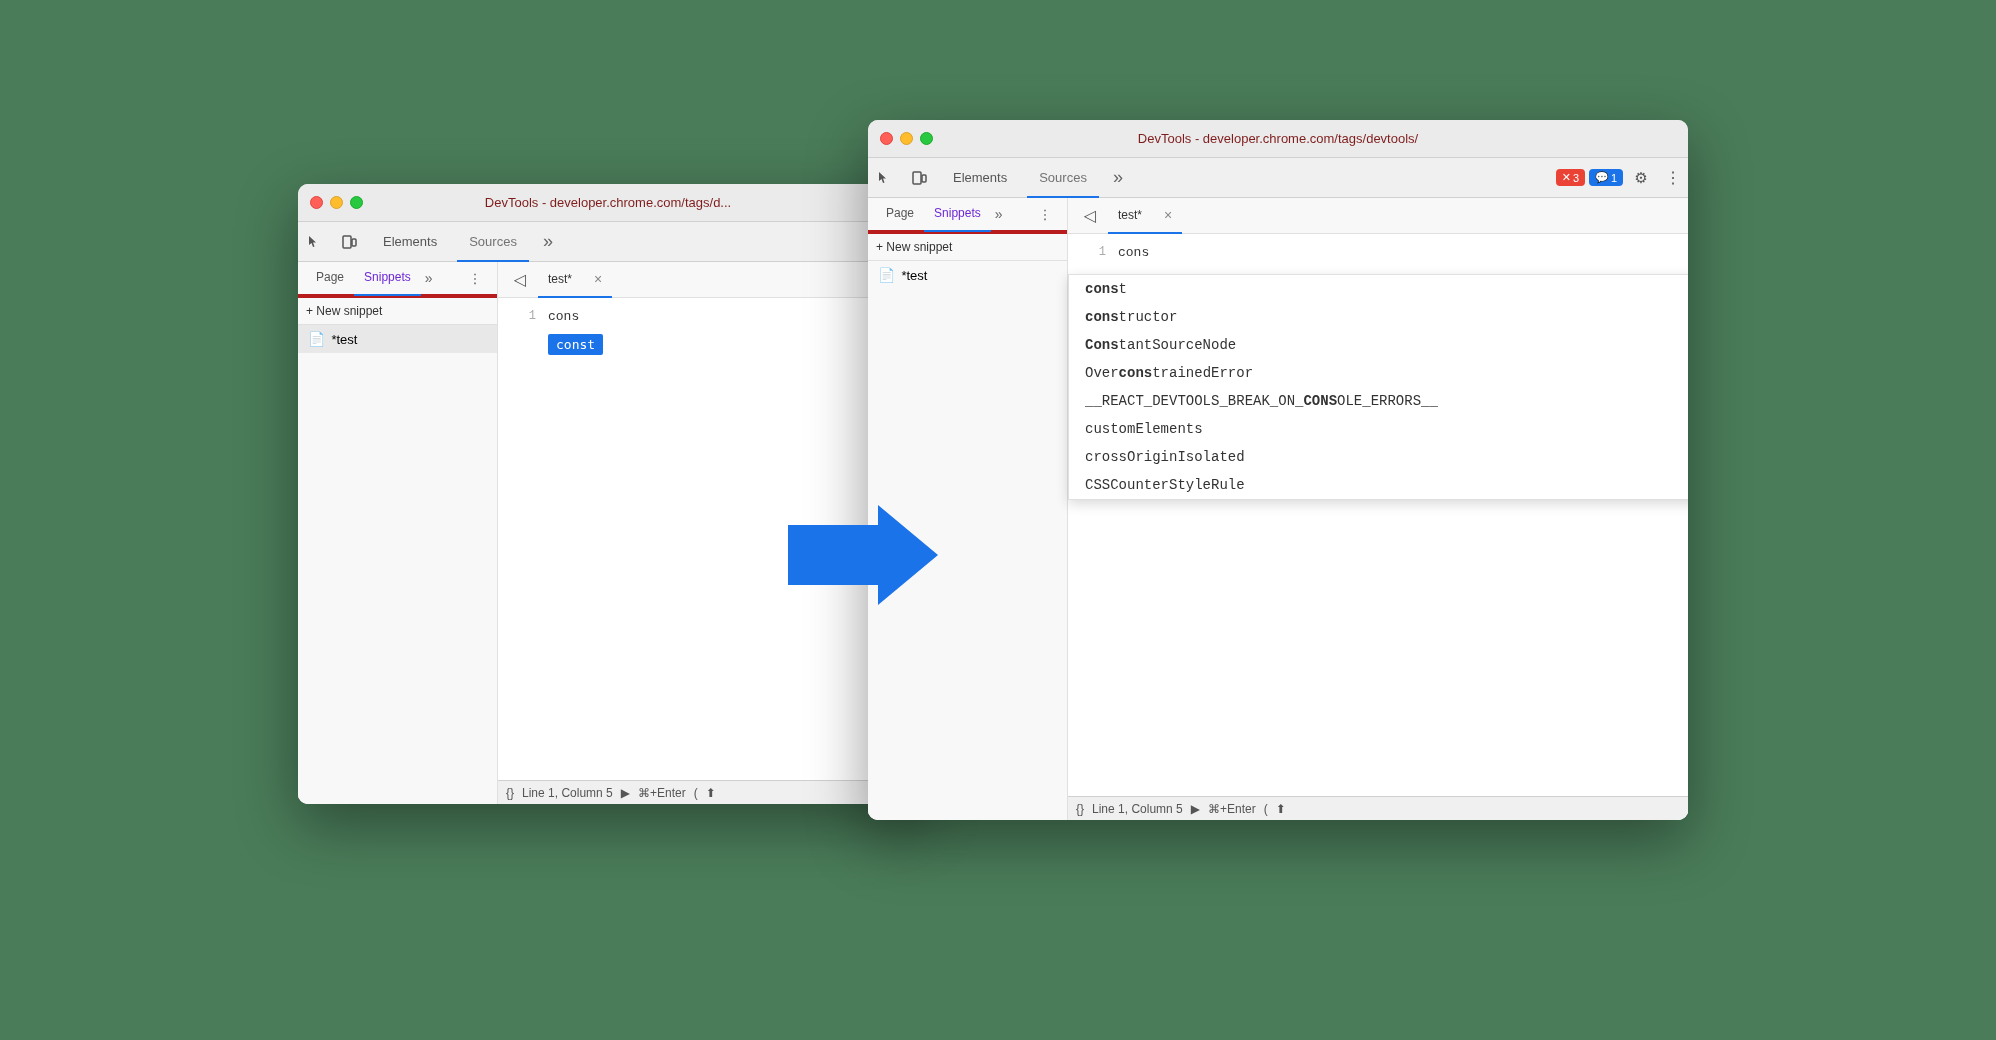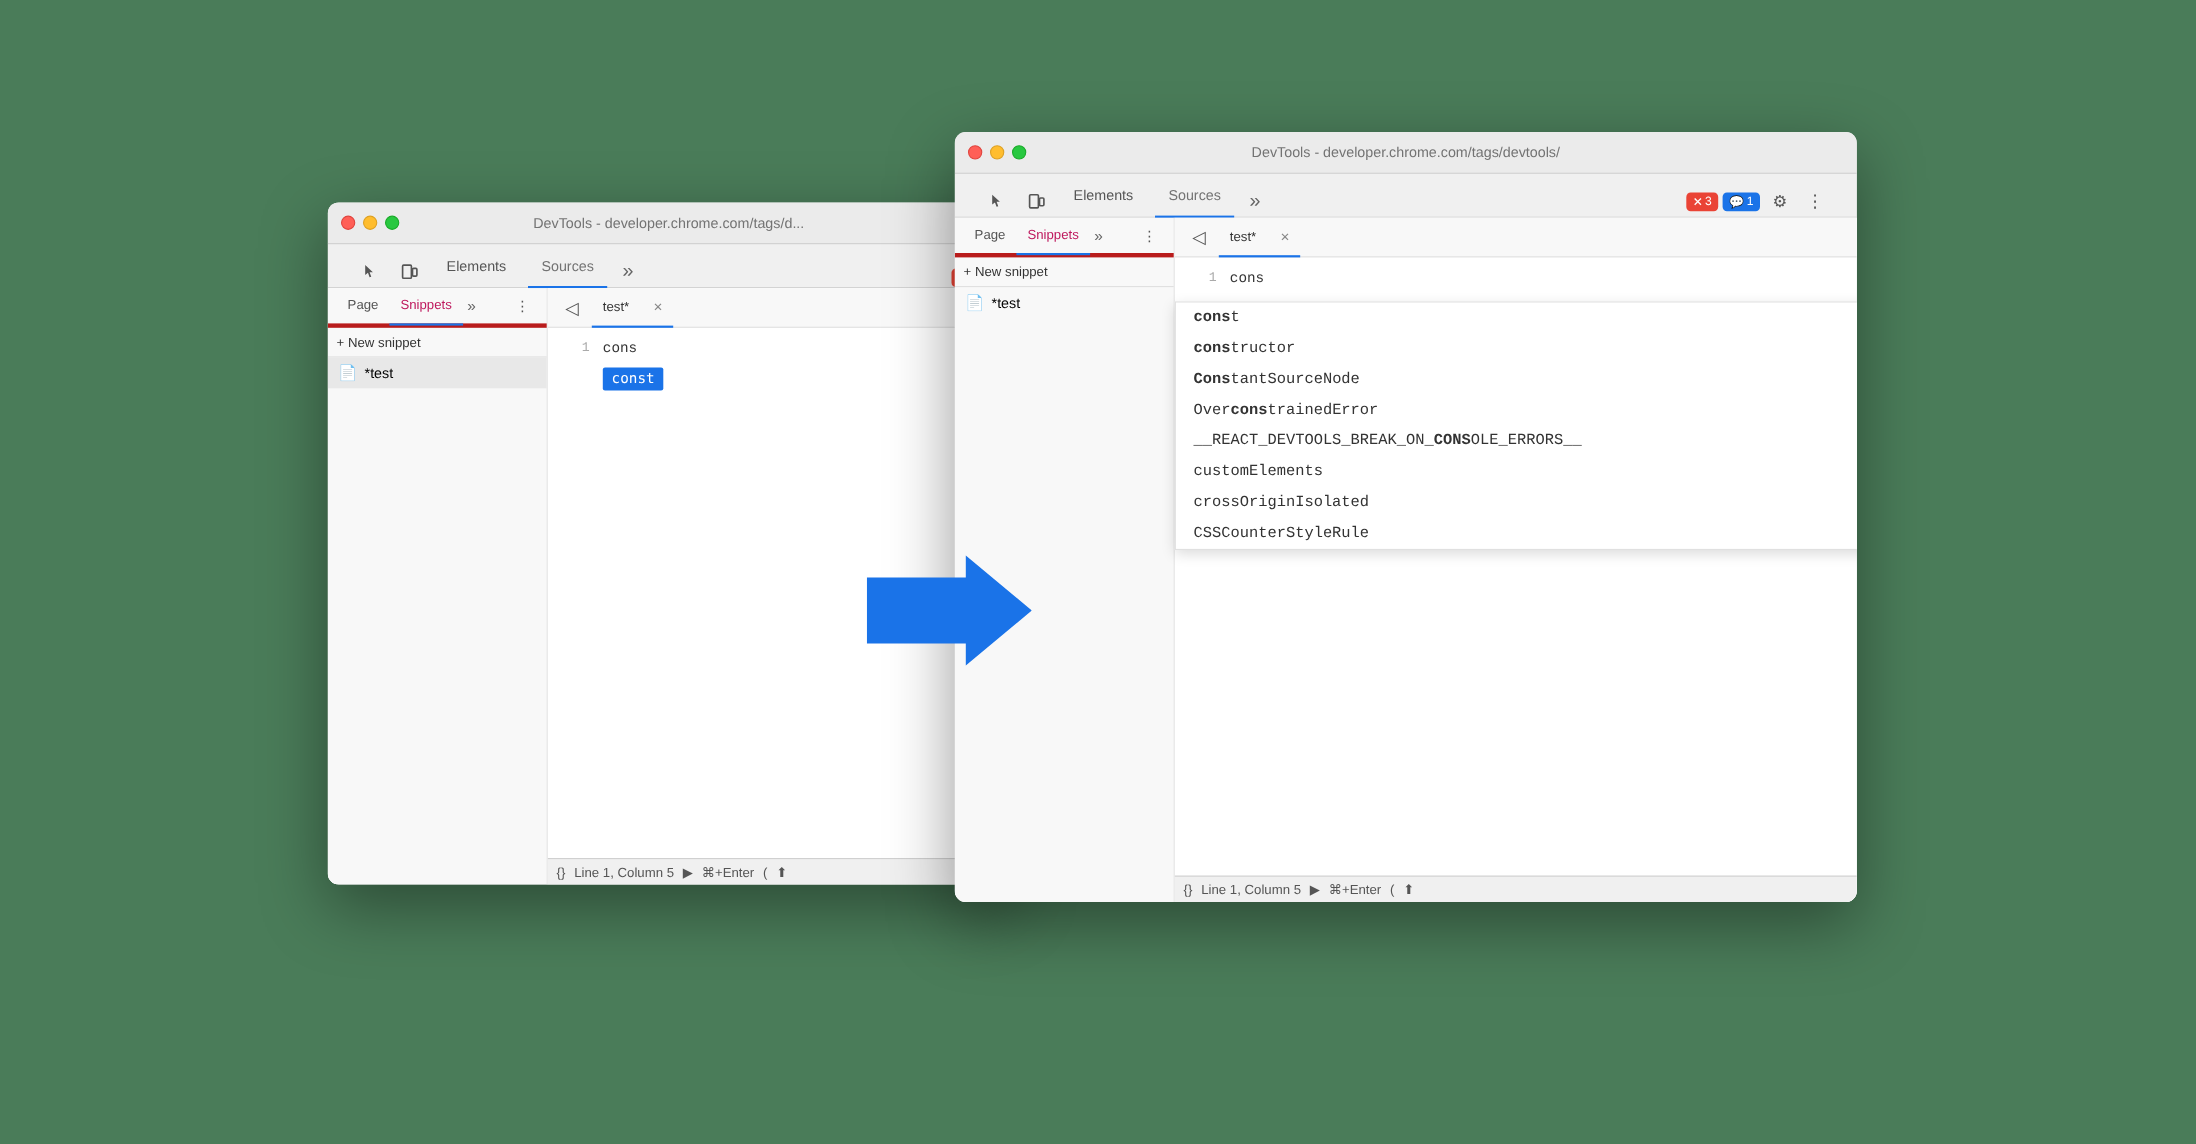--- a/index.html
+++ b/index.html
@@ -71,31 +71,31 @@
 
     .traffic-light.close { background: #ff5f57; border: 1px solid #e0443e; }
     .traffic-light.minimize { background: #ffbd2e; border: 1px solid #dea123; }
     .traffic-light.maximize { background: #28c840; border: 1px solid #1aab29; }
 
     .title-bar-title {
       position: absolute;
       left: 50%;
       transform: translateX(-50%);
       font-size: 13px;
-      color: #737373;
+      color: #7f1d1d;
       font-weight: 500;
     }
 
     
     .devtools-toolbar {
       background: #f0f0f0;
       height: 40px;
       display: flex;
-      align-items: flex-end;
-      padding: 0 24px;
+      align-items: center;
+      padding: 0 1px;
       border-bottom: 1px solid #d0d0d0;
       gap: 8px;
     }
 
     .toolbar-icon-btn {
       width: 28px;
       height: 28px;
       border-radius: 4px;
       display: flex;
       align-items: center;
@@ -192,21 +192,21 @@
       font-size: 12px;
       color: #555;
       cursor: pointer;
       border-bottom: 2px solid transparent;
       height: 36px;
       display: flex;
       align-items: center;
     }
 
     .panel-tab.active {
-      color: #be185d;
+      color: #6d28d9;
       border-bottom-color: #1a73e8;
       justify-content: flex-end;
     }
 
     .panel-more {
       font-size: 14px;
       color: #666;
       cursor: pointer;
       padding: 2px 4px;
     }

